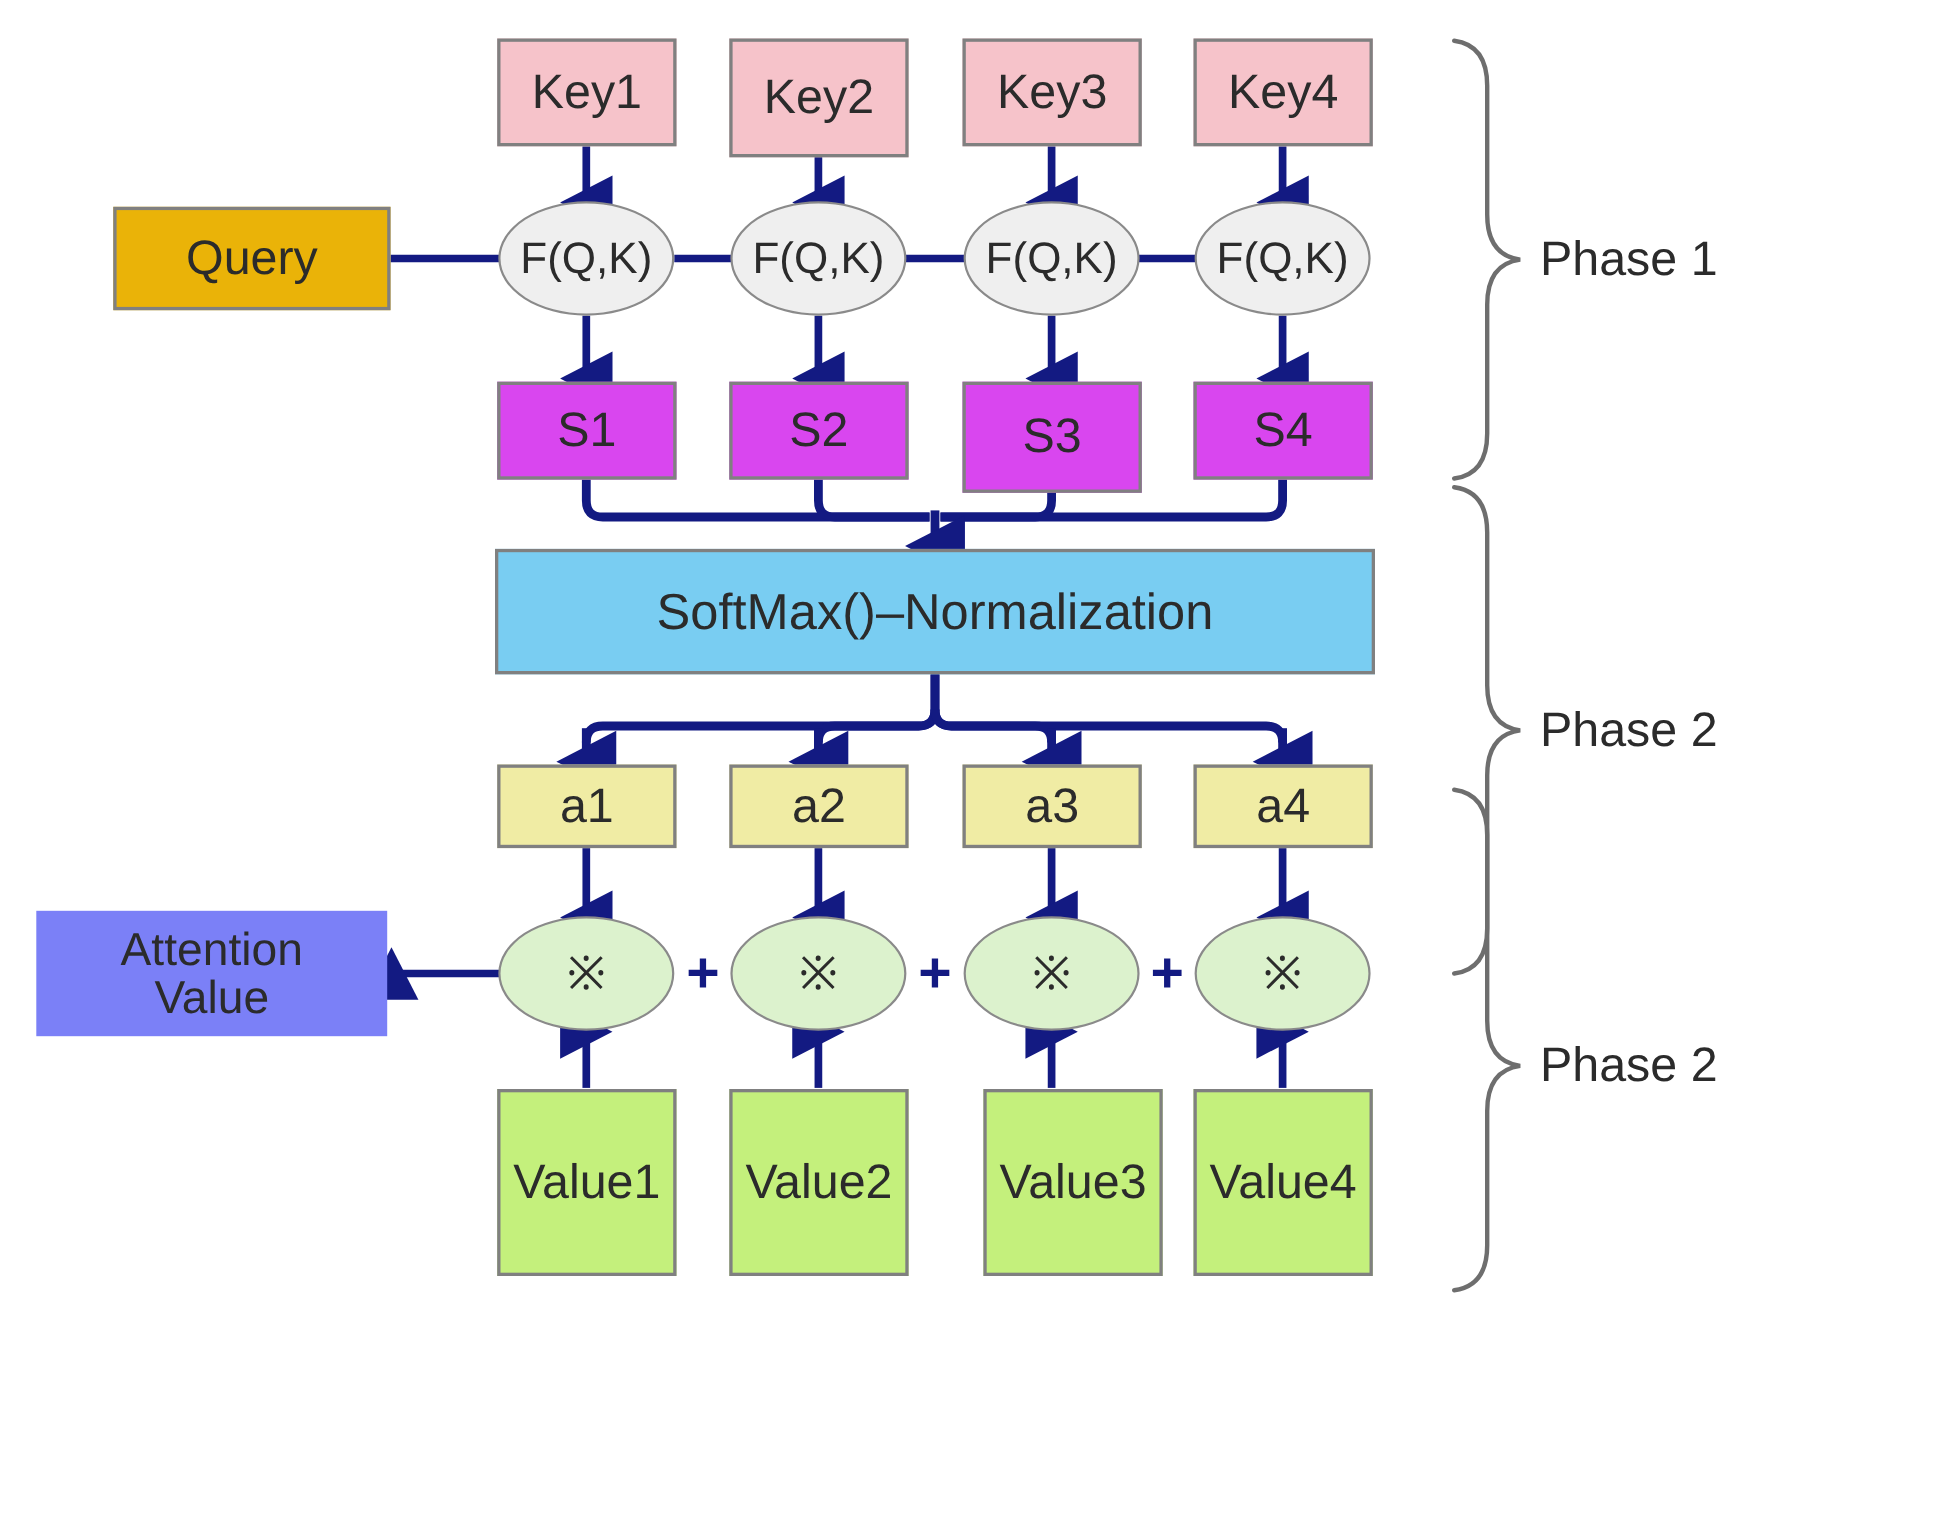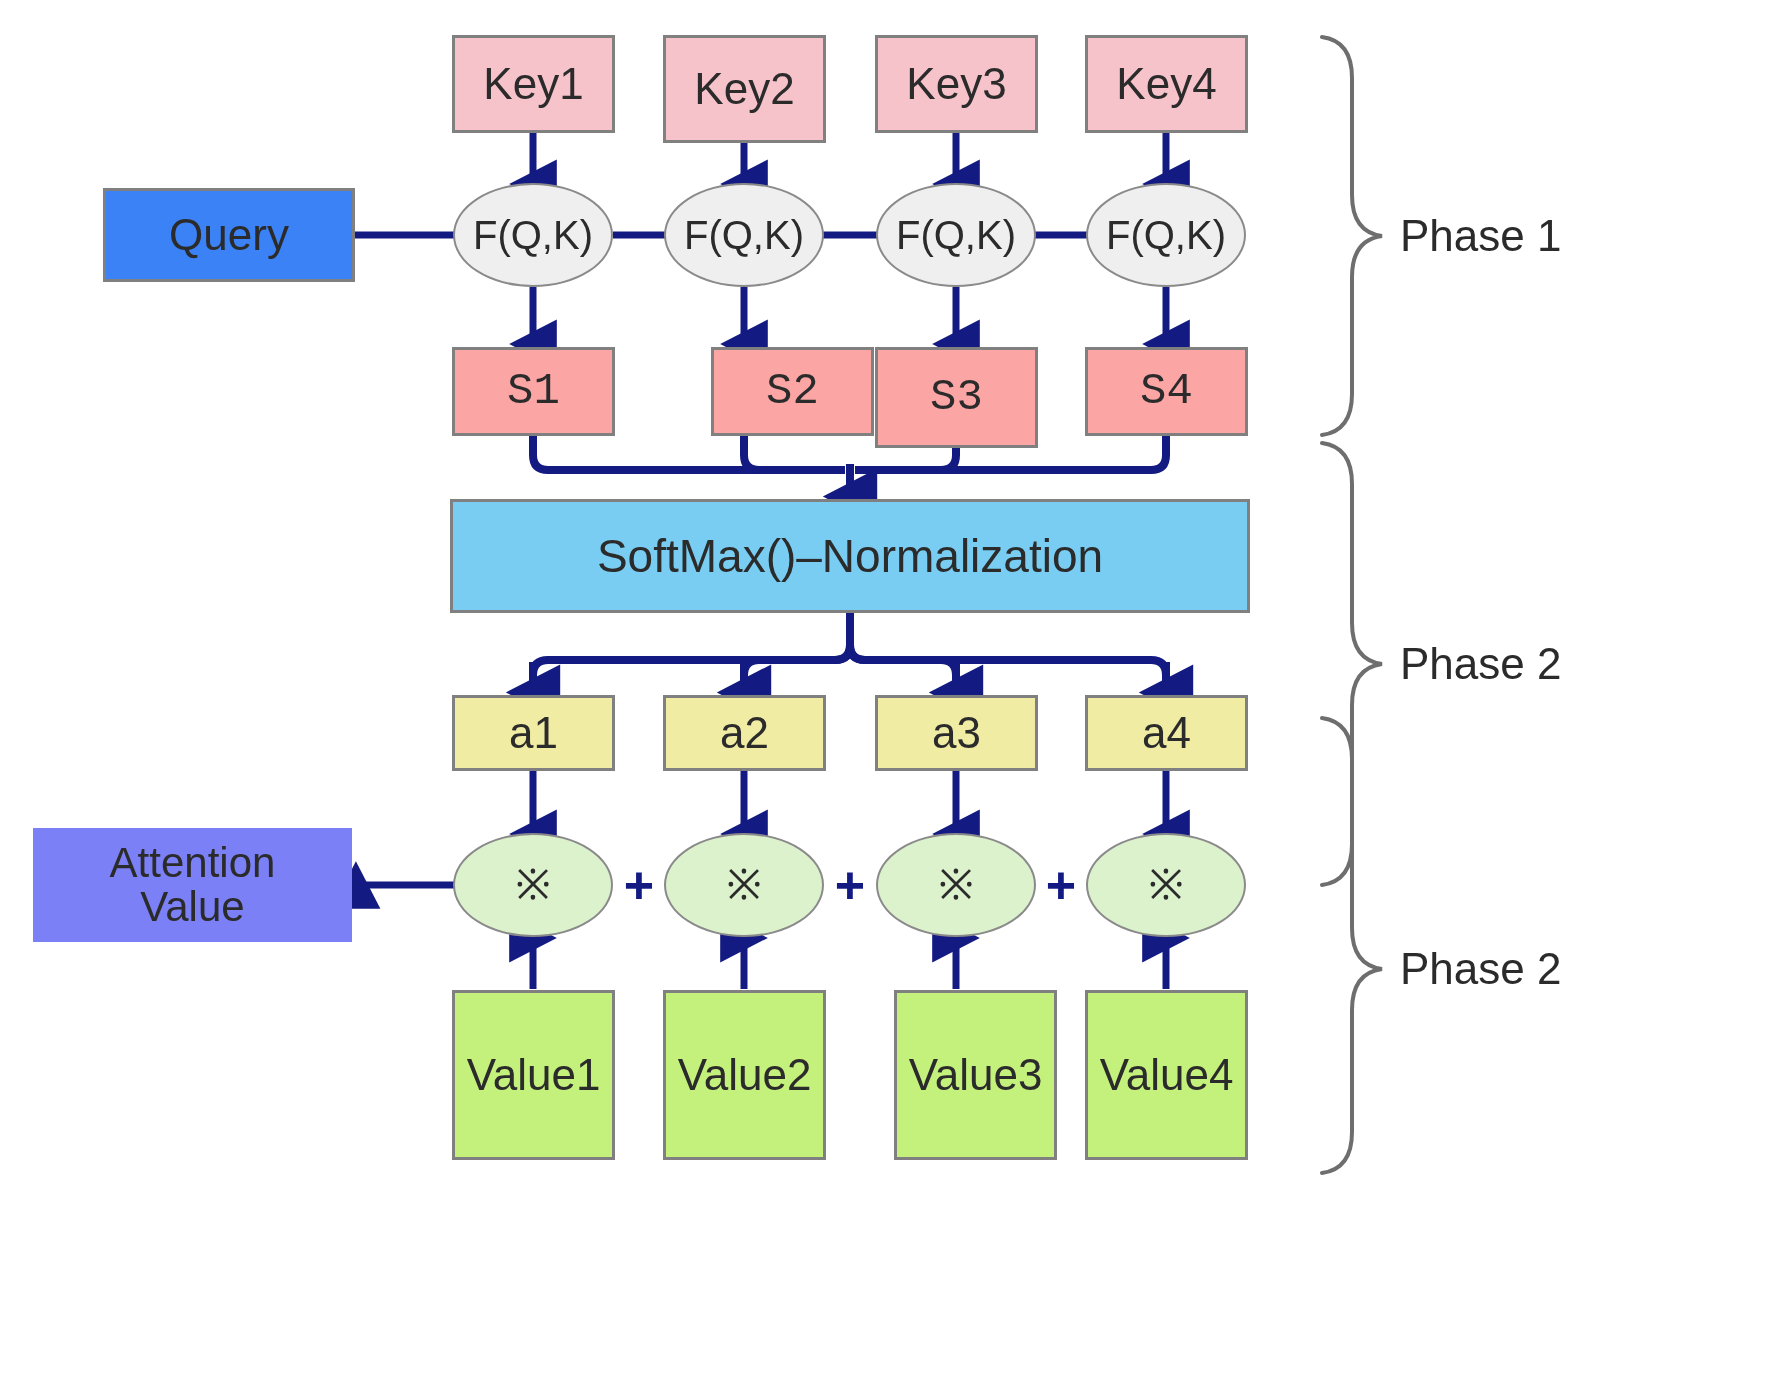--- a/index.html
+++ b/index.html
@@ -4,23 +4,23 @@
 <style>
   html,body{margin:0;padding:0;background:#ffffff;}
   #stage{position:relative;width:1780px;height:1380px;background:#ffffff;
          font-family:"Liberation Sans",sans-serif;overflow:hidden;}
   #svg-layer{position:absolute;left:0;top:0;width:1780px;height:1380px;}
   .node{position:absolute;display:flex;align-items:center;justify-content:center;
         text-align:center;color:#2b2b2b;line-height:1.05;box-sizing:border-box;}
   .rect{border:3px solid #808080;}
   .ell{border:2px solid #8a8a8a;border-radius:50%;}
   .keybox{background:#f6c3ca;font-size:44px;}
-  .querybox{background:#3b82f6;font-size:44px;}
+  .querybox{background:#eab308;font-size:44px;}
   .fqk{background:#efefef;font-size:40px;}
-  .sbox{background:#fca5a5;font-size:44px;font-family:Liberation Mono, monospace;}
+  .sbox{background:#d946ef;font-size:44px;}
   .softmax{background:#79cdf2;font-size:46px;}
   .abox{background:#f0eca4;font-size:44px;}
   .mulell{background:#dcf2cd;font-size:42px;}
   .attval{background:#7b80f7;font-size:42px;flex-direction:column;}
   .valbox{background:#c4f07c;font-size:44px;}
   .plus{position:absolute;color:#131a82;font-size:52px;font-weight:bold;
         display:flex;align-items:center;justify-content:center;}
   .phase{position:absolute;font-size:44px;color:#2b2b2b;
          display:flex;align-items:center;}
 </style>
@@ -136,21 +136,21 @@
   <div class="node ell fqk" style="left:876px;top:183px;width:160px;height:104px;">
     <span>F(Q,K)</span>
   </div>
   <div class="node ell fqk" style="left:1086px;top:183px;width:160px;height:104px;">
     <span>F(Q,K)</span>
   </div>
 
   <div class="node rect sbox" style="left:452px;top:347px;width:163px;height:89px;">
     <span>S1</span>
   </div>
-  <div class="node rect sbox" style="left:663px;top:347px;width:163px;height:89px;margin-left:48px;">
+  <div class="node rect sbox" style="left:663px;top:347px;width:163px;height:89px;">
     <span>S2</span>
   </div>
   <div class="node rect sbox" style="left:875px;top:347px;width:163px;height:101px;">
     <span>S3</span>
   </div>
   <div class="node rect sbox" style="left:1085px;top:347px;width:163px;height:89px;">
     <span>S4</span>
   </div>
 
   <div class="node rect softmax" style="left:450px;top:499px;width:800px;height:114px;">

